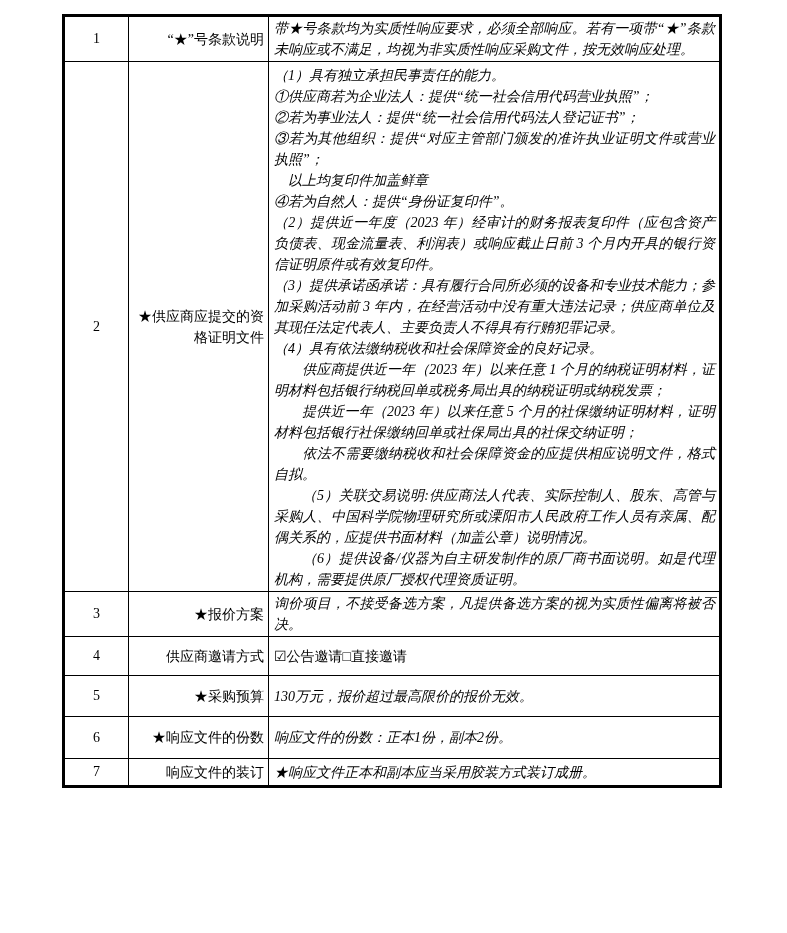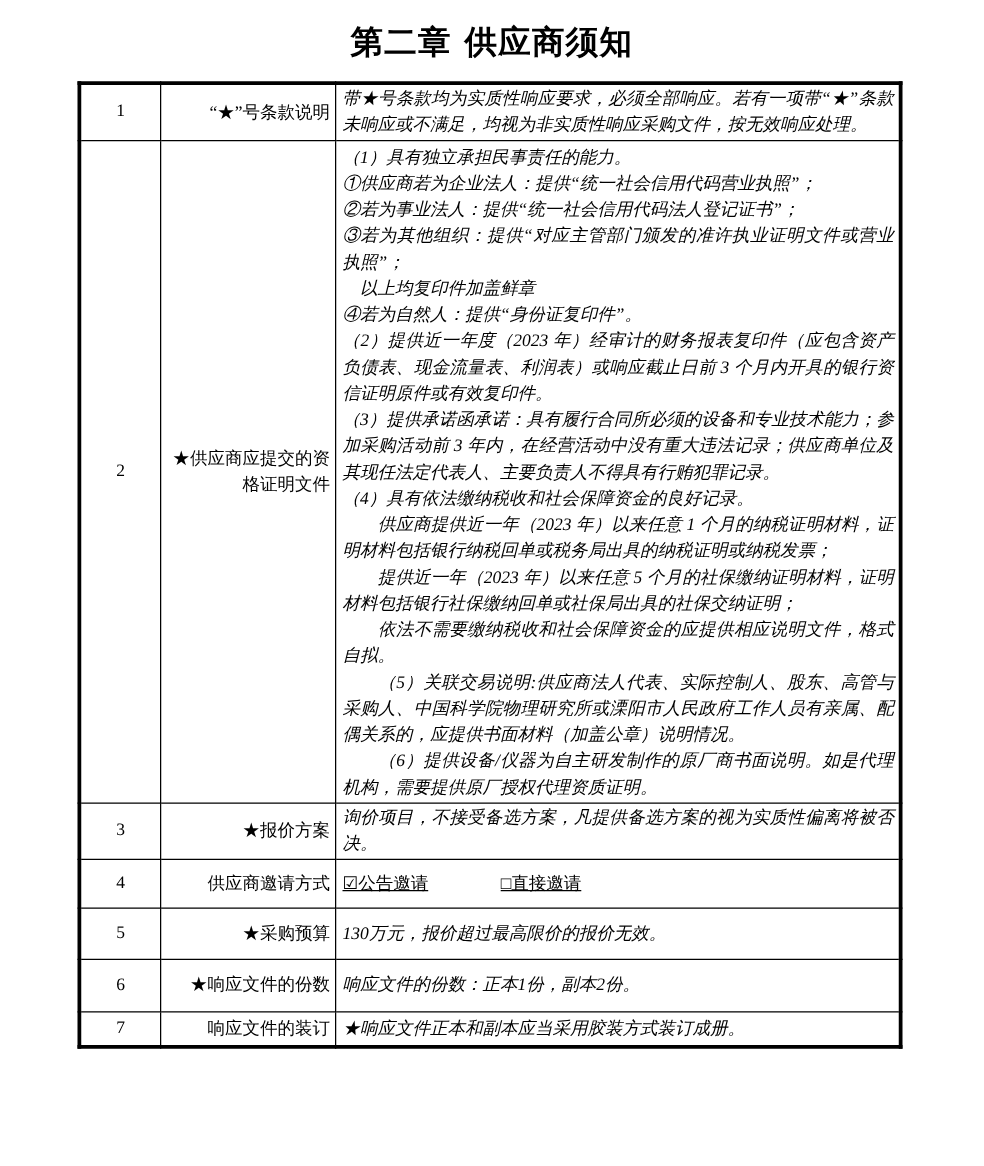--- a/index.html
+++ b/index.html
@@ -77,31 +77,28 @@
     vertical-align: middle;
     padding: 1px 4px 1px 5px;
     line-height: 21px;
     text-align: justify;
   }
   .desc-cell.top { vertical-align: top; padding-top: 3px; }
   .desc-cell p { margin: 0; font-style: italic; }
   .options-row {
     display: flex;
     align-items: center;
-    gap: 58px;
     text-align: left;
-    text-decoration: underline;
   }
 </style>
 </head>
 <body>
 
 <div class="page">
 
-  <h1 class="chapter-title">第二章 供应商须知</h1>
 
   <table class="doc-table">
     <colgroup>
       <col style="width:65px">
       <col style="width:140px">
       <col style="width:452px">
     </colgroup>
 
     <tbody>
 

